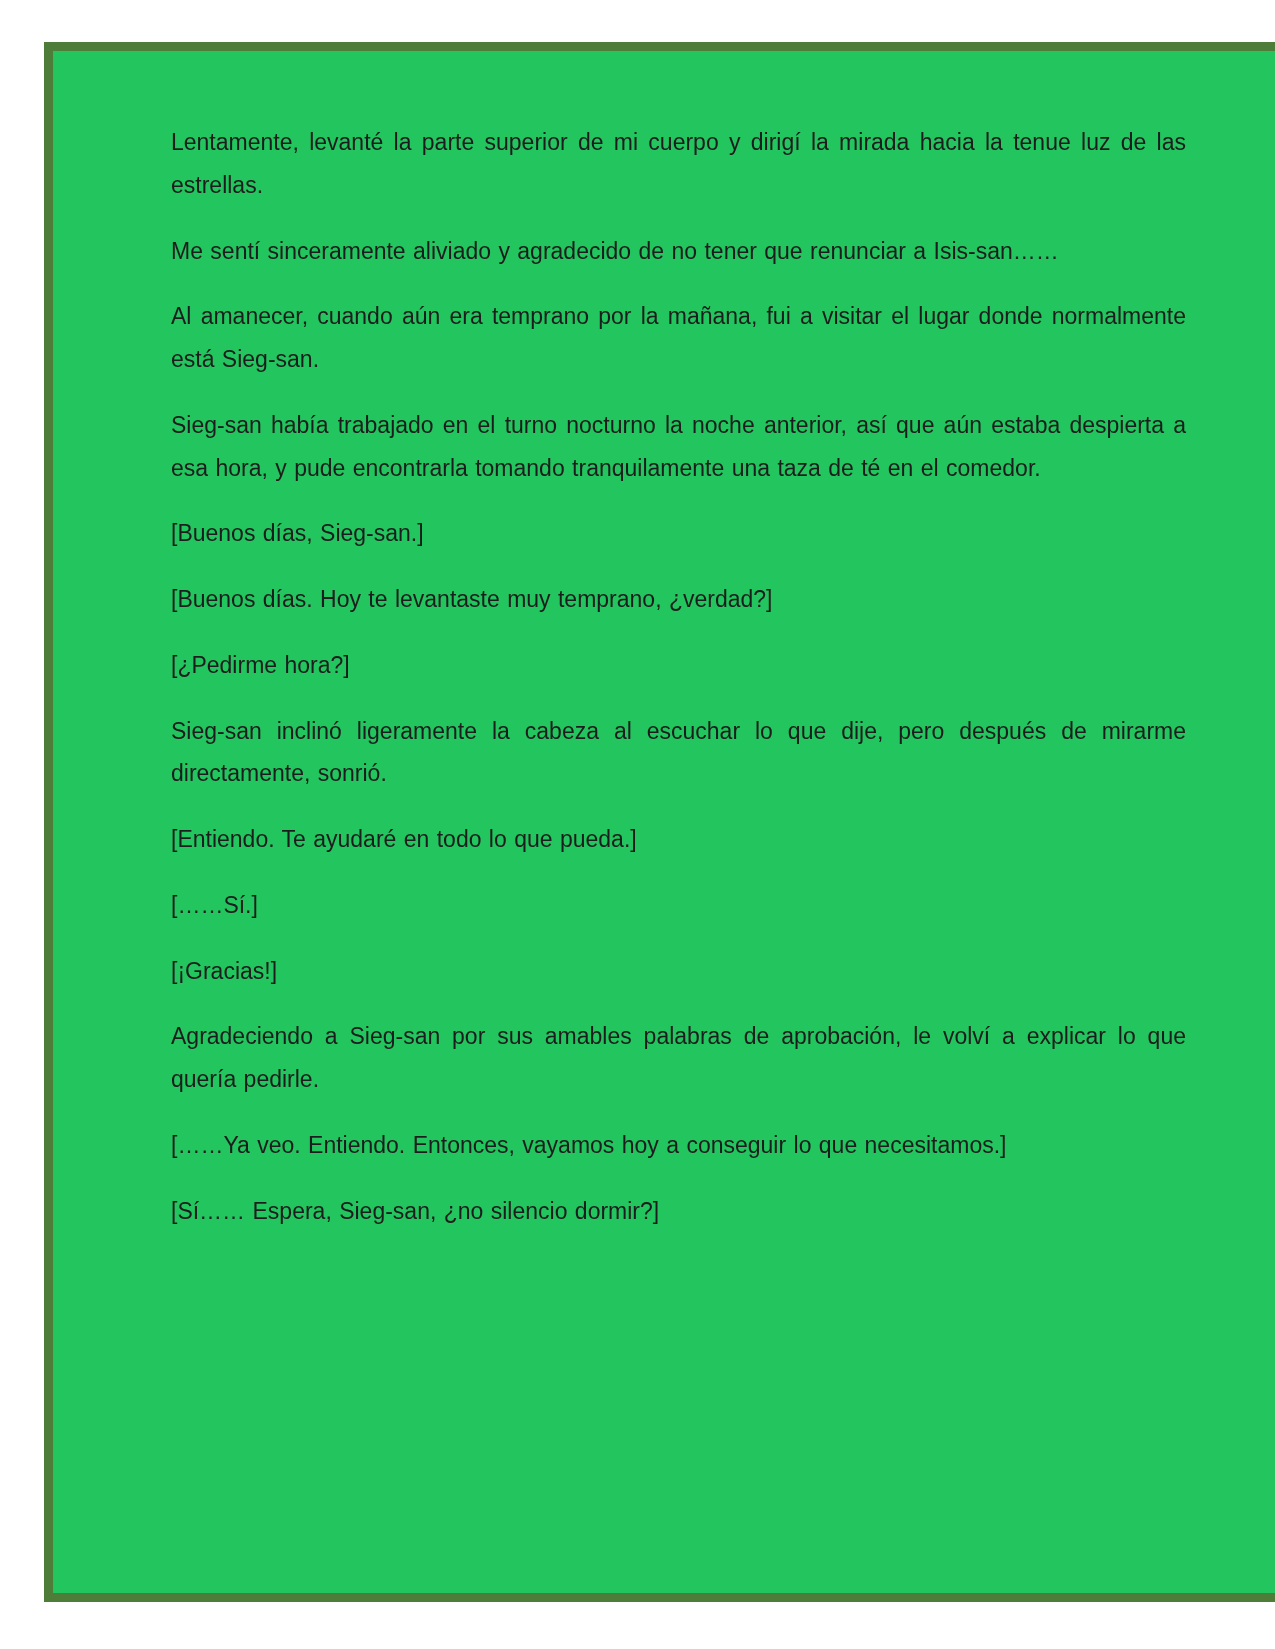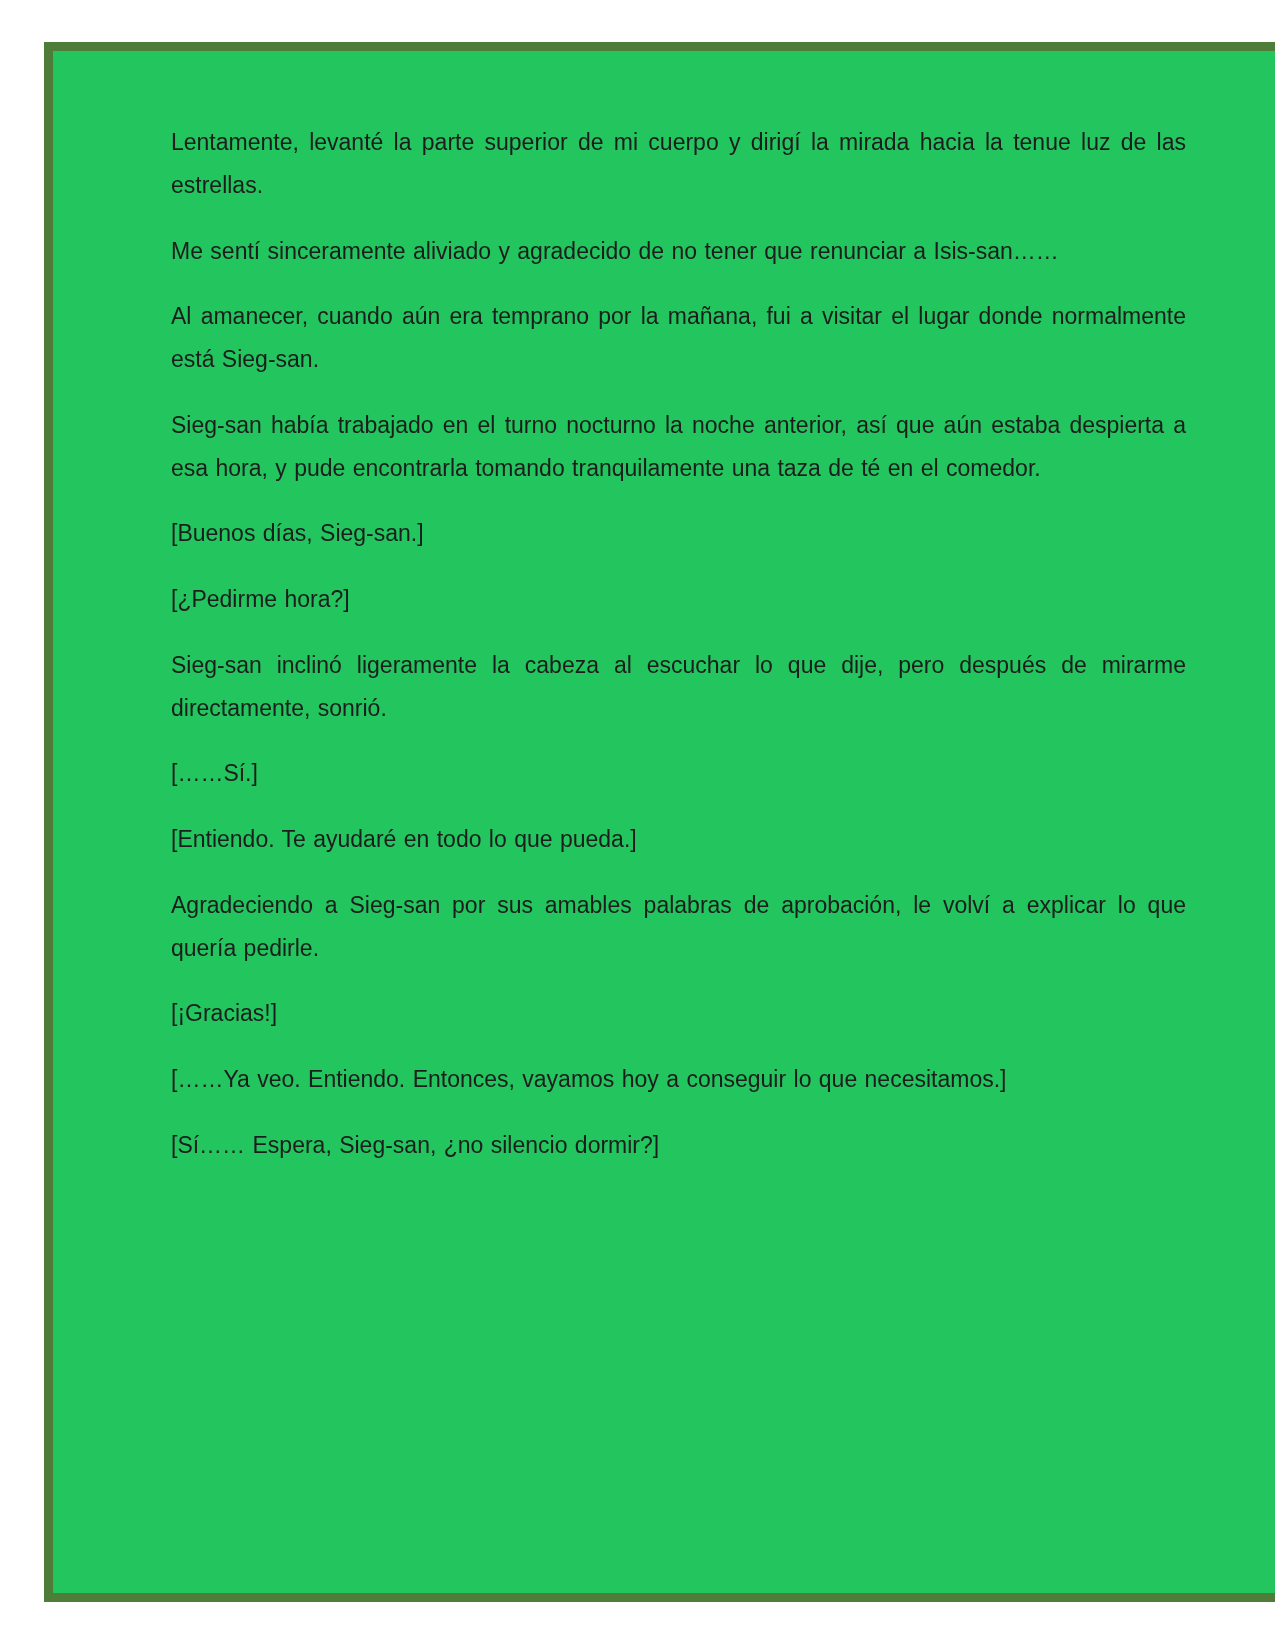--- a/index.html
+++ b/index.html
@@ -37,22 +37,23 @@
 </head>
 <body>
 
 <div class="page-frame">
   <div class="document-content" id="document-content">
       <p>Lentamente, levanté la parte superior de mi cuerpo y dirigí la mirada hacia la tenue luz de las estrellas.</p>
       <p>Me sentí sinceramente aliviado y agradecido de no tener que renunciar a Isis-san……</p>
       <p>Al amanecer, cuando aún era temprano por la mañana, fui a visitar el lugar donde normalmente está Sieg-san.</p>
       <p>Sieg-san había trabajado en el turno nocturno la noche anterior, así que aún estaba despierta a esa hora, y pude encontrarla tomando tranquilamente una taza de té en el comedor.</p>
       <p>[Buenos días, Sieg-san.]</p>
+      <p>[Buenos días. Hoy te levantaste muy temprano, ¿verdad?]</p>
       <p>[¿Pedirme hora?]</p>
       <p>Sieg-san inclinó ligeramente la cabeza al escuchar lo que dije, pero después de mirarme directamente, sonrió.</p>
+      <p>[Entiendo. Te ayudaré en todo lo que pueda.]</p>
       <p>[……Sí.]</p>
-      <p>[Entiendo. Te ayudaré en todo lo que pueda.]</p>
+      <p>[¡Gracias!]</p>
       <p>Agradeciendo a Sieg-san por sus amables palabras de aprobación, le volví a explicar lo que quería pedirle.</p>
-      <p>[¡Gracias!]</p>
       <p>[……Ya veo. Entiendo. Entonces, vayamos hoy a conseguir lo que necesitamos.]</p>
       <p>[Sí…… Espera, Sieg-san, ¿no silencio dormir?]</p>
     </div>
 </div>
 
 </body></html>

